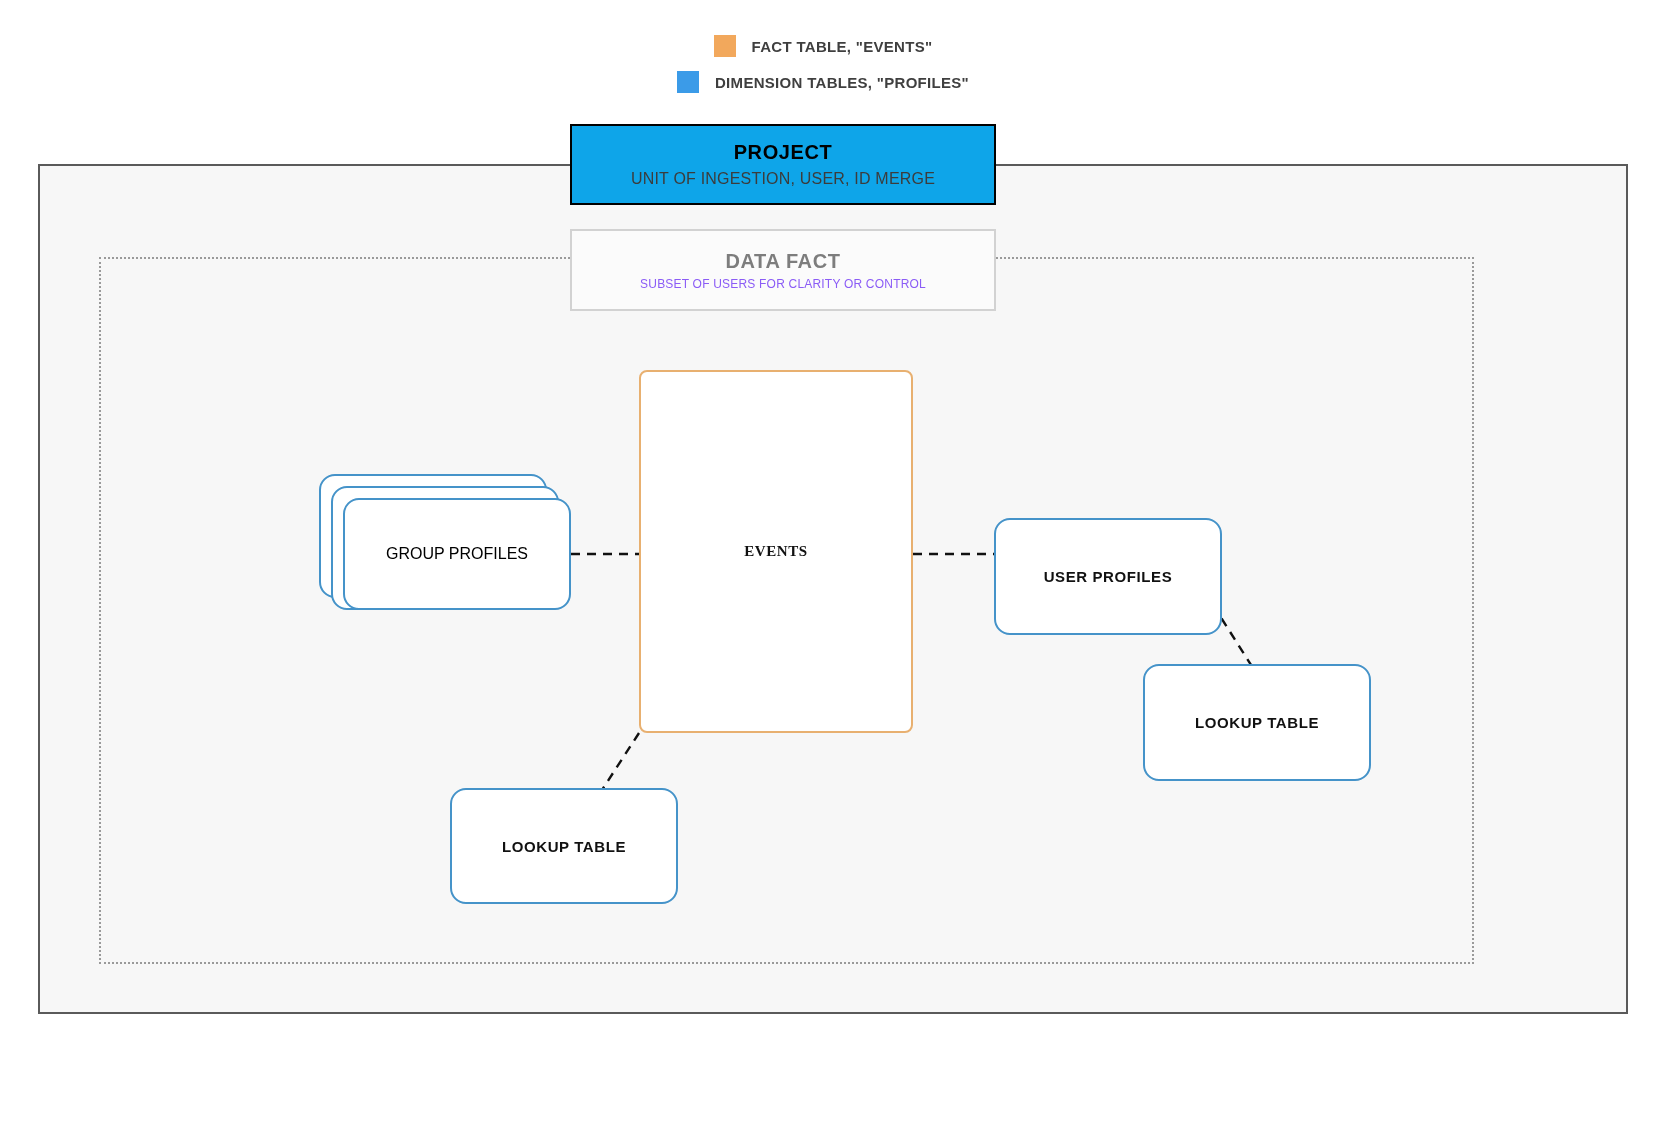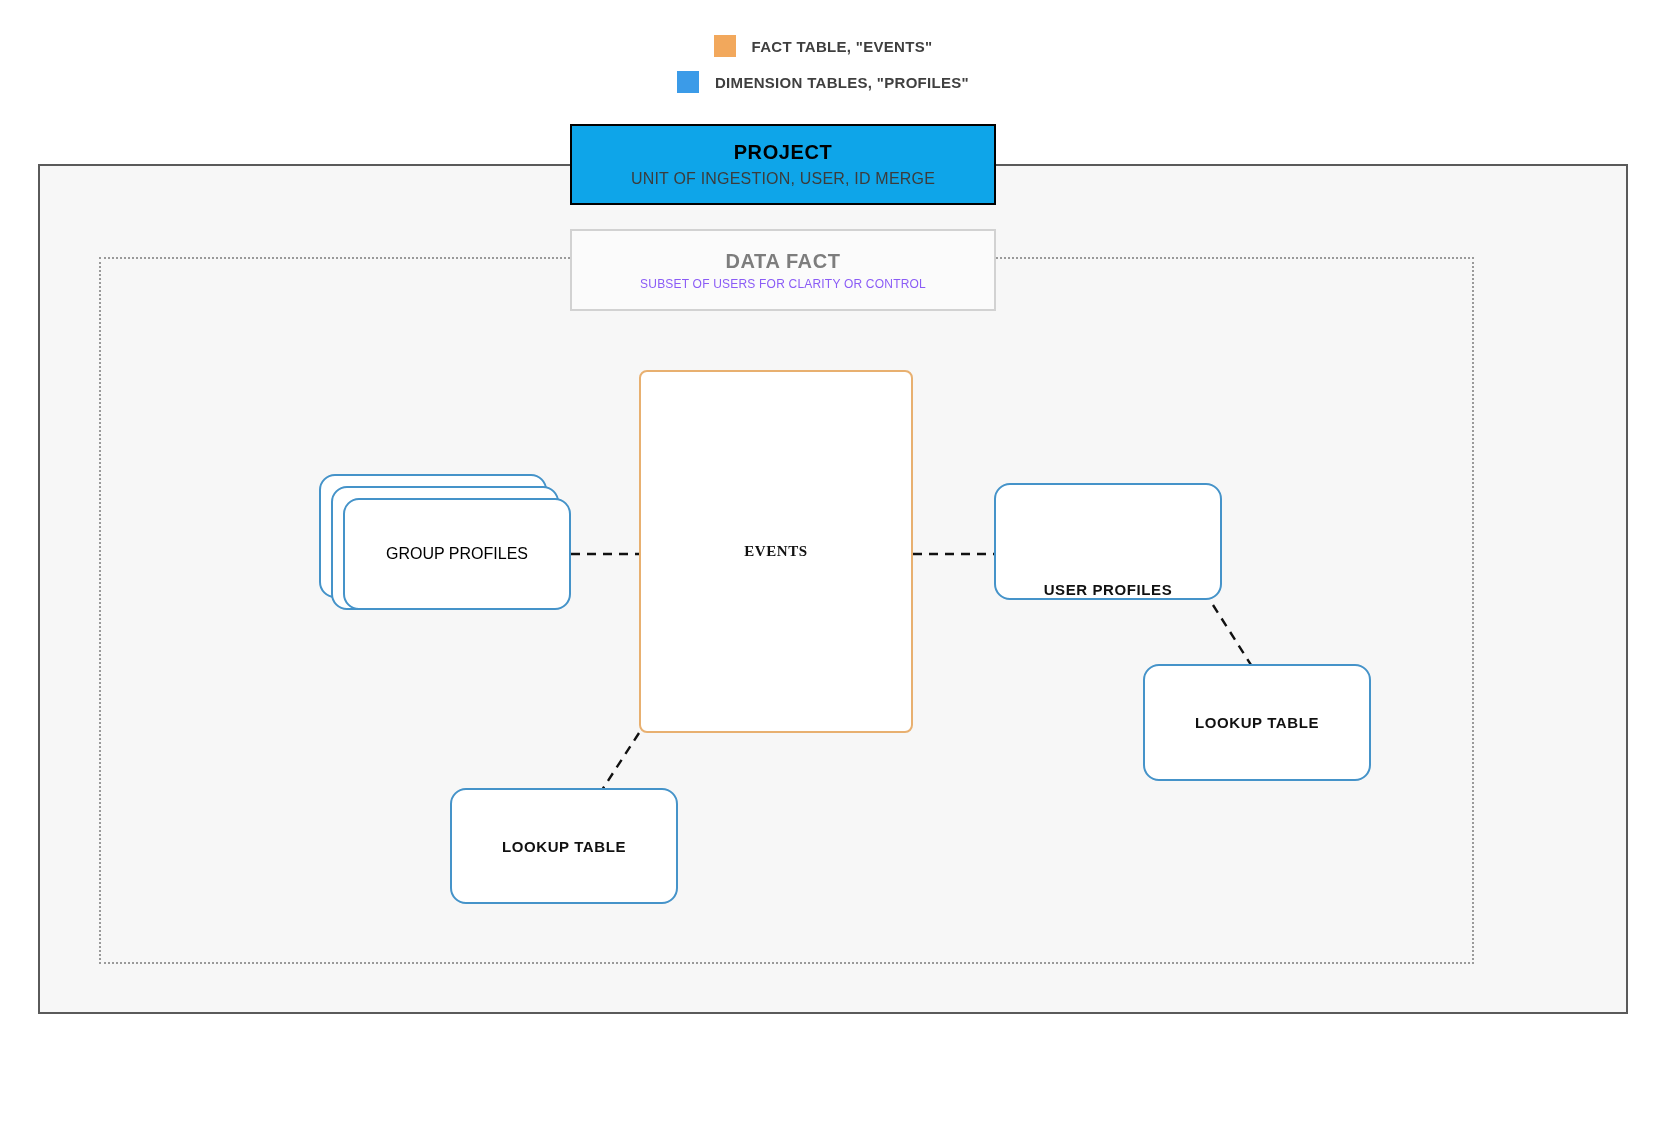--- a/index.html
+++ b/index.html
@@ -202,24 +202,23 @@
   #stack-group-profiles .stack-card.front {
     left: 24px; top: 24px; width: 228px; height: 112px;
     display: flex;
     align-items: center;
     justify-content: center;
   }
 
   
   #node-user-profiles {
     left: 994px;
-    top: 483px;
+    top: 518px;
     width: 228px;
     height: 117px;
-    align-items: flex-end;
   }
 
   
   #node-lookup-right {
     left: 1143px;
     top: 664px;
     width: 228px;
     height: 117px;
   }
 

